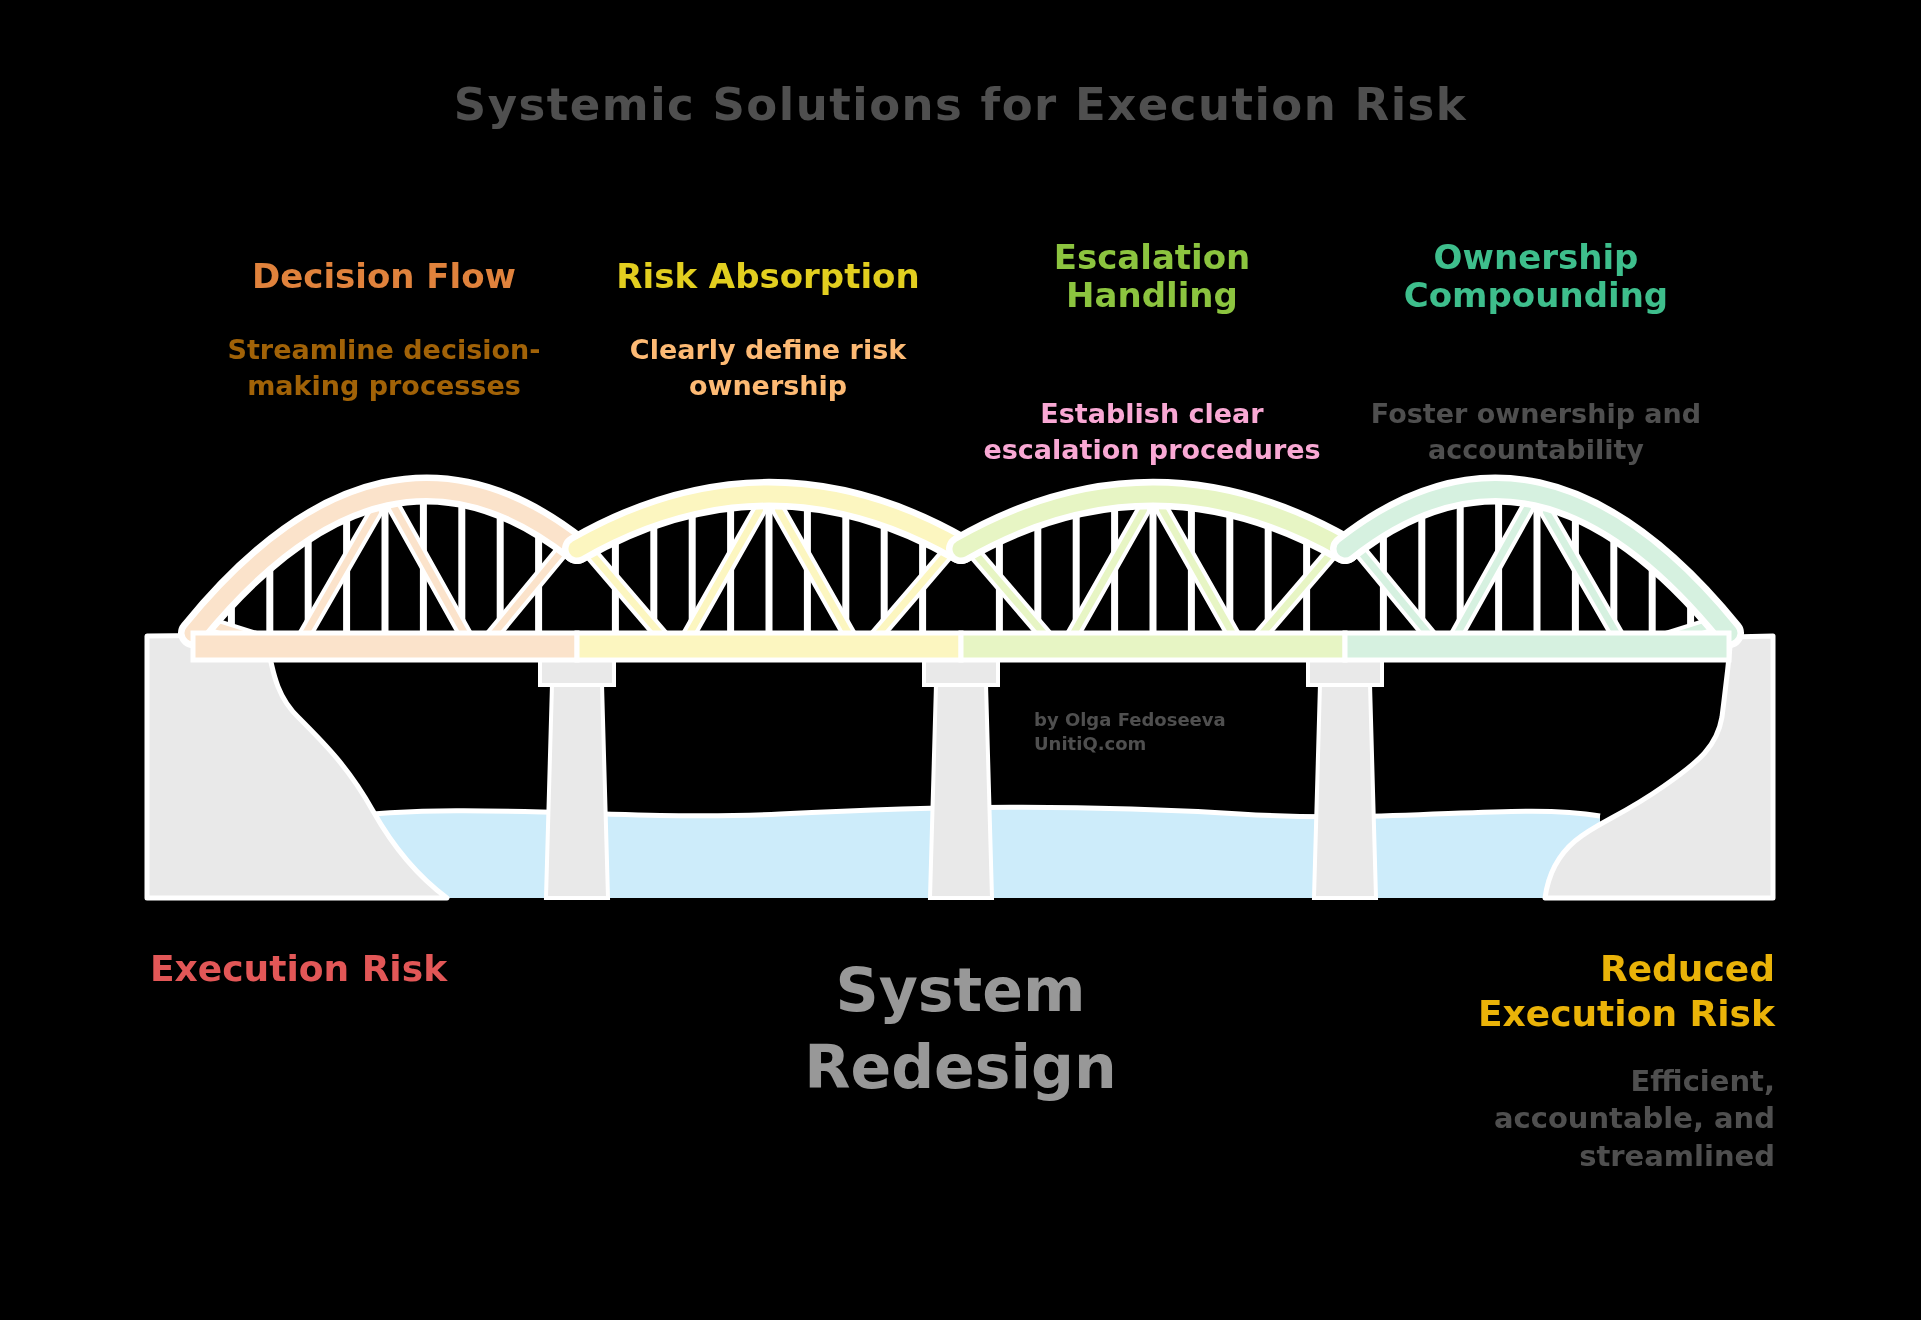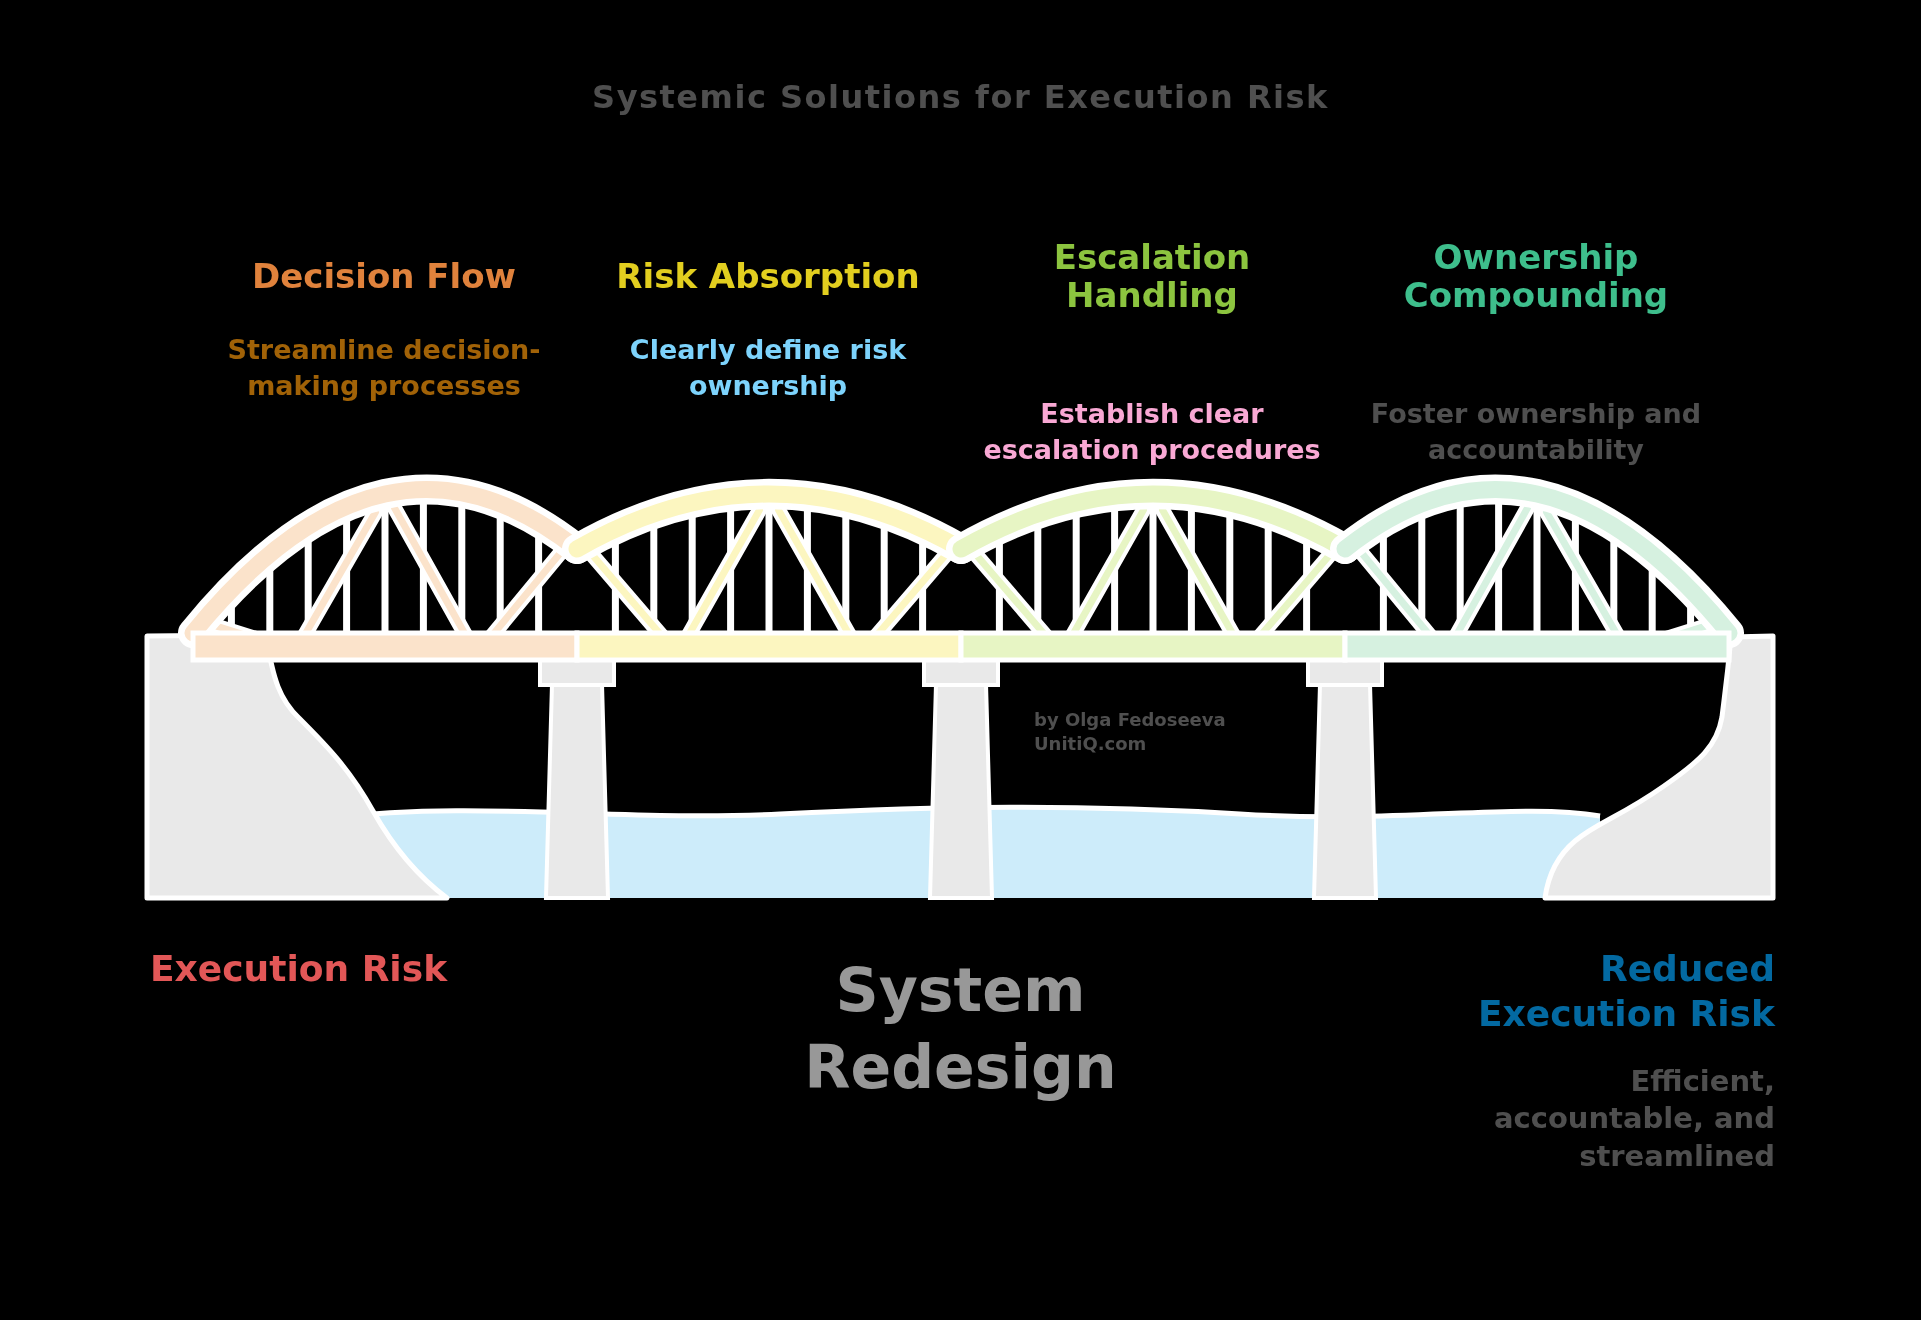--- a/index.html
+++ b/index.html
@@ -1,20 +1,20 @@
 <!DOCTYPE html>
 <html><head>
 <meta charset="utf-8">
 <style>
   html,body{margin:0;padding:0;background:#000;}
   body{width:1921px;height:1320px;position:relative;overflow:hidden;
        font-family:"DejaVu Sans","Liberation Sans",sans-serif;}
   .stage{position:absolute;inset:0;}
   .page-title{position:absolute;top:78px;left:0;width:100%;text-align:center;
-      font-size:32px;font-weight:700;letter-spacing:1.5px;margin:0;}
+      font-size:45px;font-weight:700;letter-spacing:1.5px;margin:0;}
   .col{position:absolute;top:228px;width:380px;text-align:center;}
   .col-head{height:96px;display:flex;flex-direction:column;justify-content:center;
       font-size:34px;font-weight:700;line-height:1.12;}
   .col-sub{font-size:27px;font-weight:700;line-height:1.35;}
   .sub-near{margin-top:8px;}
   .sub-far{margin-top:72px;}
   .ml{white-space:pre-line;}
   .scene{position:absolute;left:0;top:0;}
   .credit{position:absolute;left:1034px;top:708px;font-size:18px;font-weight:700;
       line-height:1.33;}
@@ -133,21 +133,21 @@
   <h1 class="page-title" style="color: rgb(79, 79, 79);">Systemic Solutions for Execution Risk</h1>
 
   <div class="col" style="left:194px">
     <div class="col-head ml" style="color: rgb(224, 130, 60);">Decision Flow</div>
     <div class="col-sub sub-near ml" style="color: #a16207;">Streamline decision-
 making processes</div>
   </div>
 
   <div class="col" style="left:578px">
     <div class="col-head ml" style="color: rgb(226, 206, 31);">Risk Absorption</div>
-    <div class="col-sub sub-near ml" style="color: #7dd3fc;">Clearly define risk
+    <div class="col-sub sub-near ml" style="color: #fdba74;">Clearly define risk
 ownership</div>
   </div>
 
   <div class="col" style="left:962px">
     <div class="col-head ml" style="color: rgb(140, 196, 63);">Escalation
 Handling</div>
     <div class="col-sub sub-far ml" style="color: #f9a8d4;">Establish clear
 escalation procedures</div>
   </div>
 
@@ -162,20 +162,20 @@
 UnitiQ.com</div>
 
   <div class="state left-state">
     <div class="state-label" style="color: rgb(226, 87, 87);">Execution Risk</div>
   </div>
 
   <div class="state center-state ml" style="color: rgb(152, 152, 152);">System
 Redesign</div>
 
   <div class="state right-state">
-    <div class="state-label ml" style="color: #0369a1;">Reduced
+    <div class="state-label ml" style="color: #eab308;">Reduced
 Execution Risk</div>
     <div class="state-desc ml" style="color: rgb(79, 79, 79);">Efficient,
 accountable, and
 streamlined</div>
   </div>
 
 </div>
 
 </body></html>

